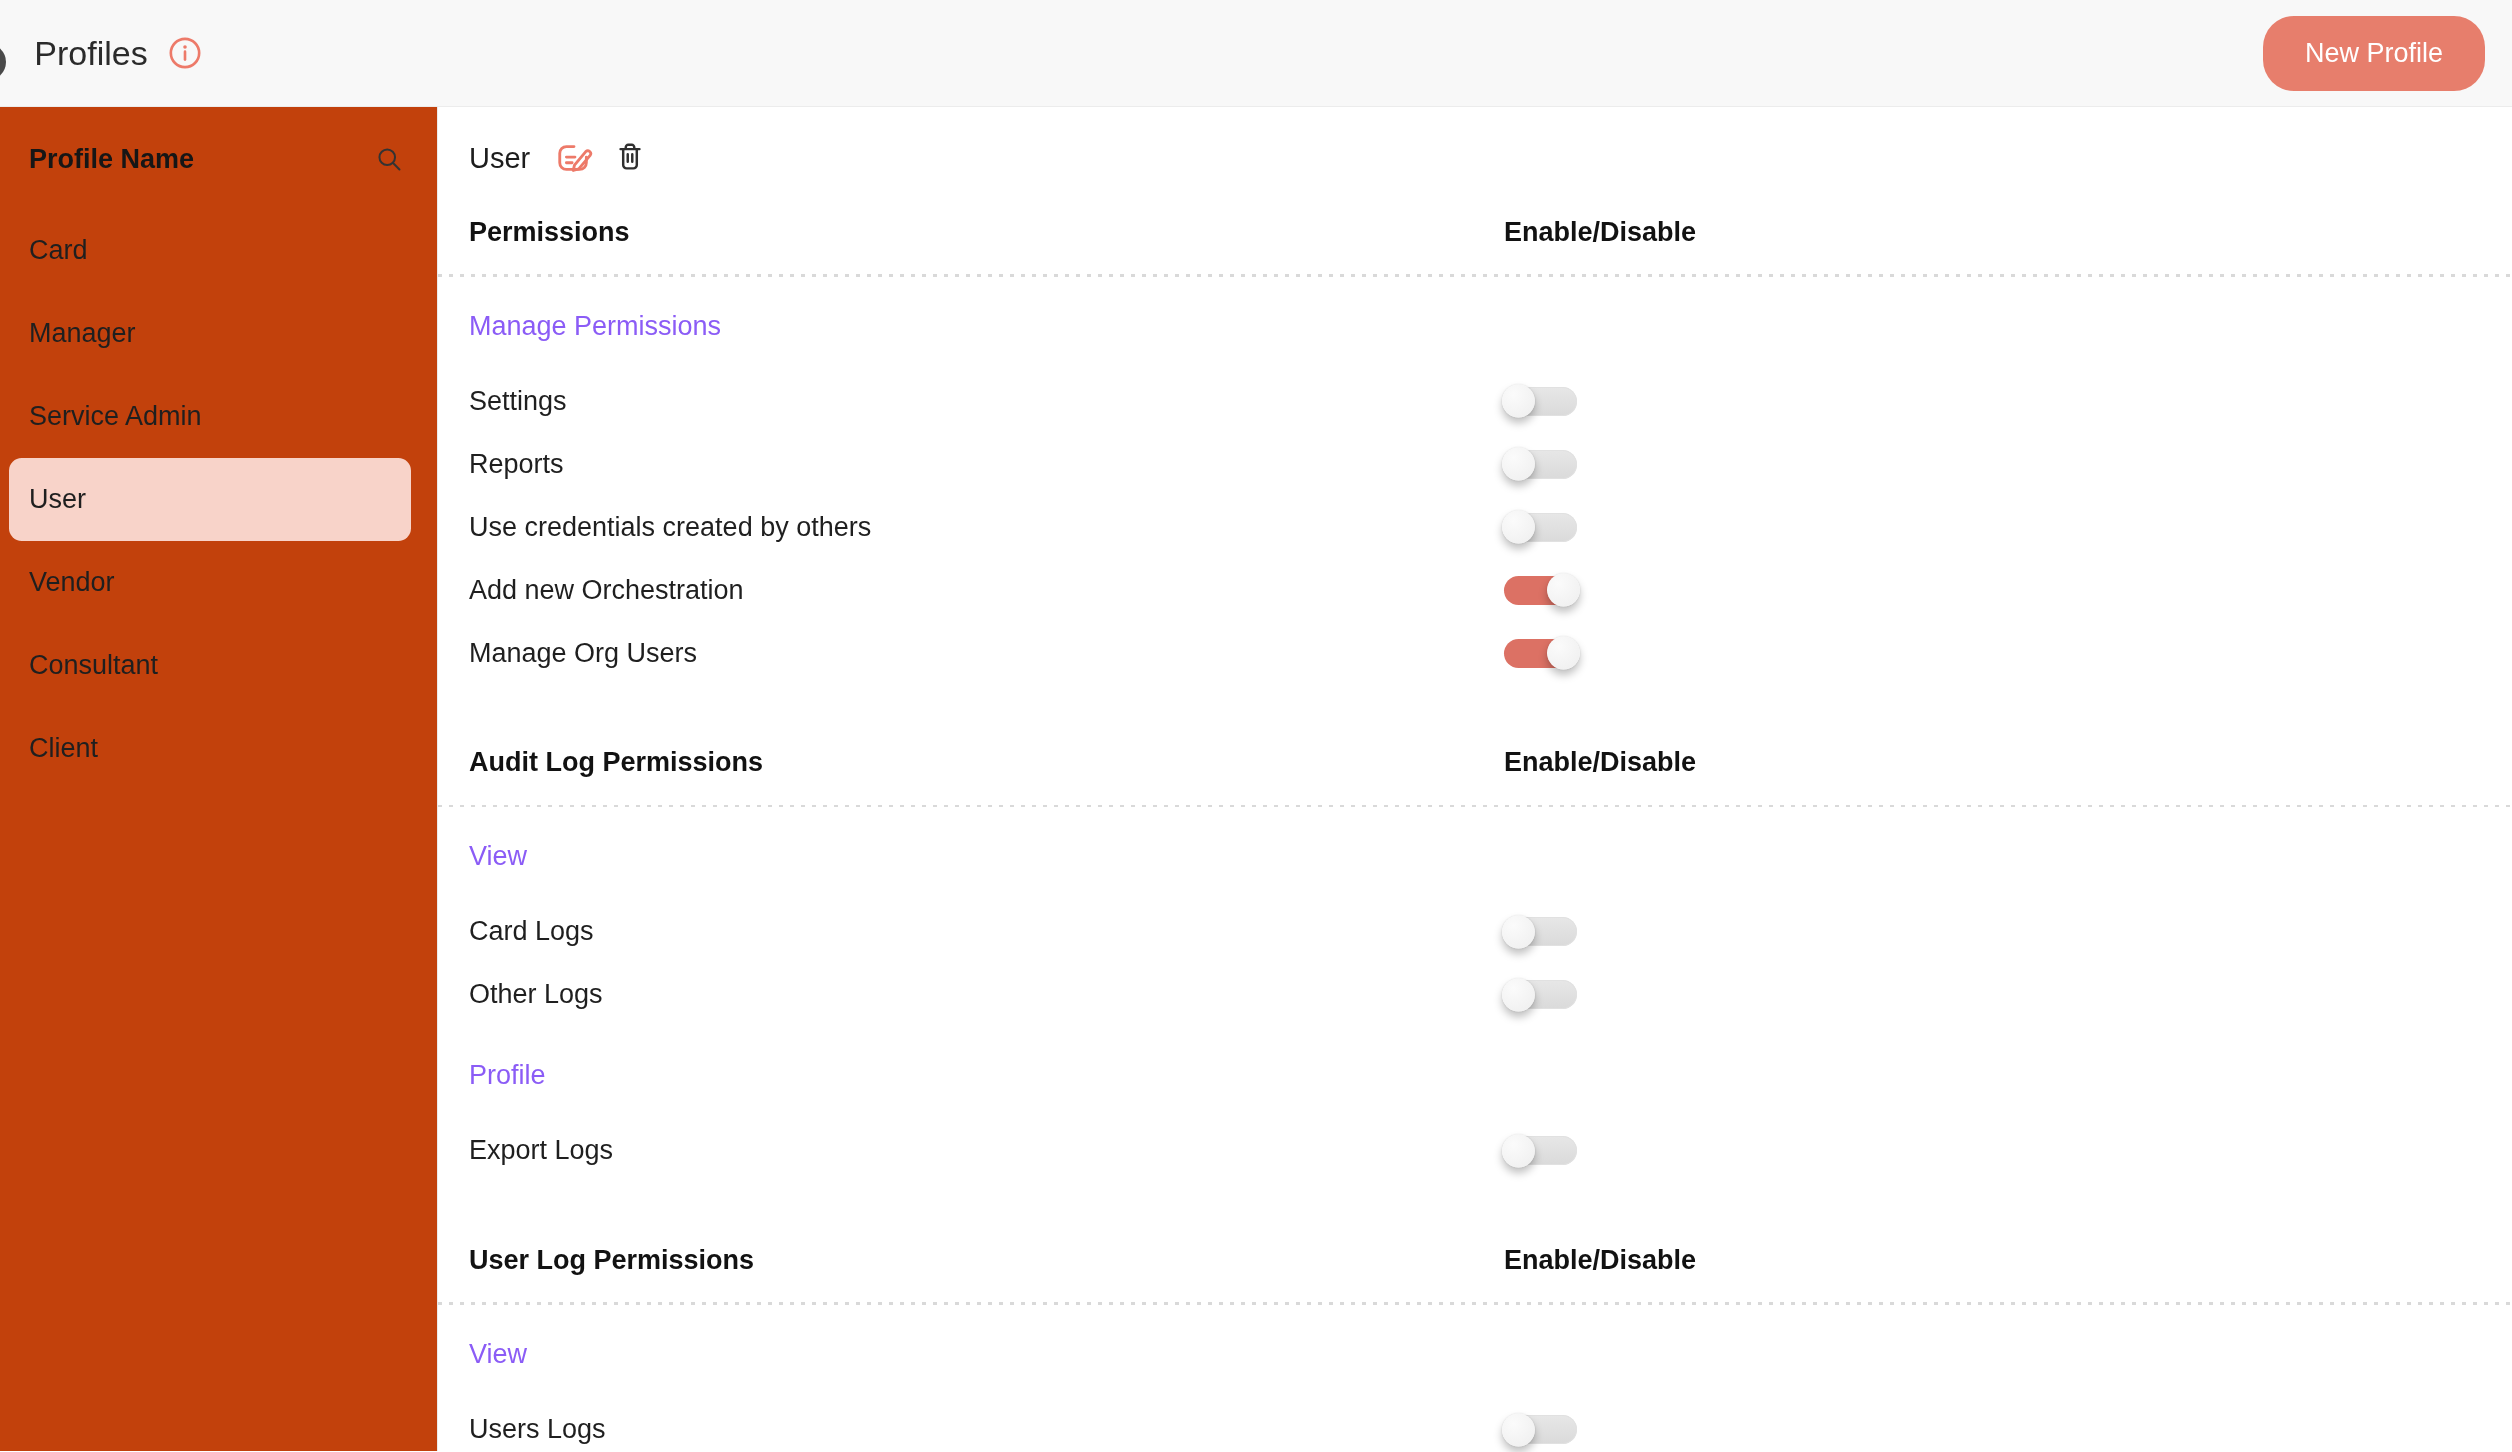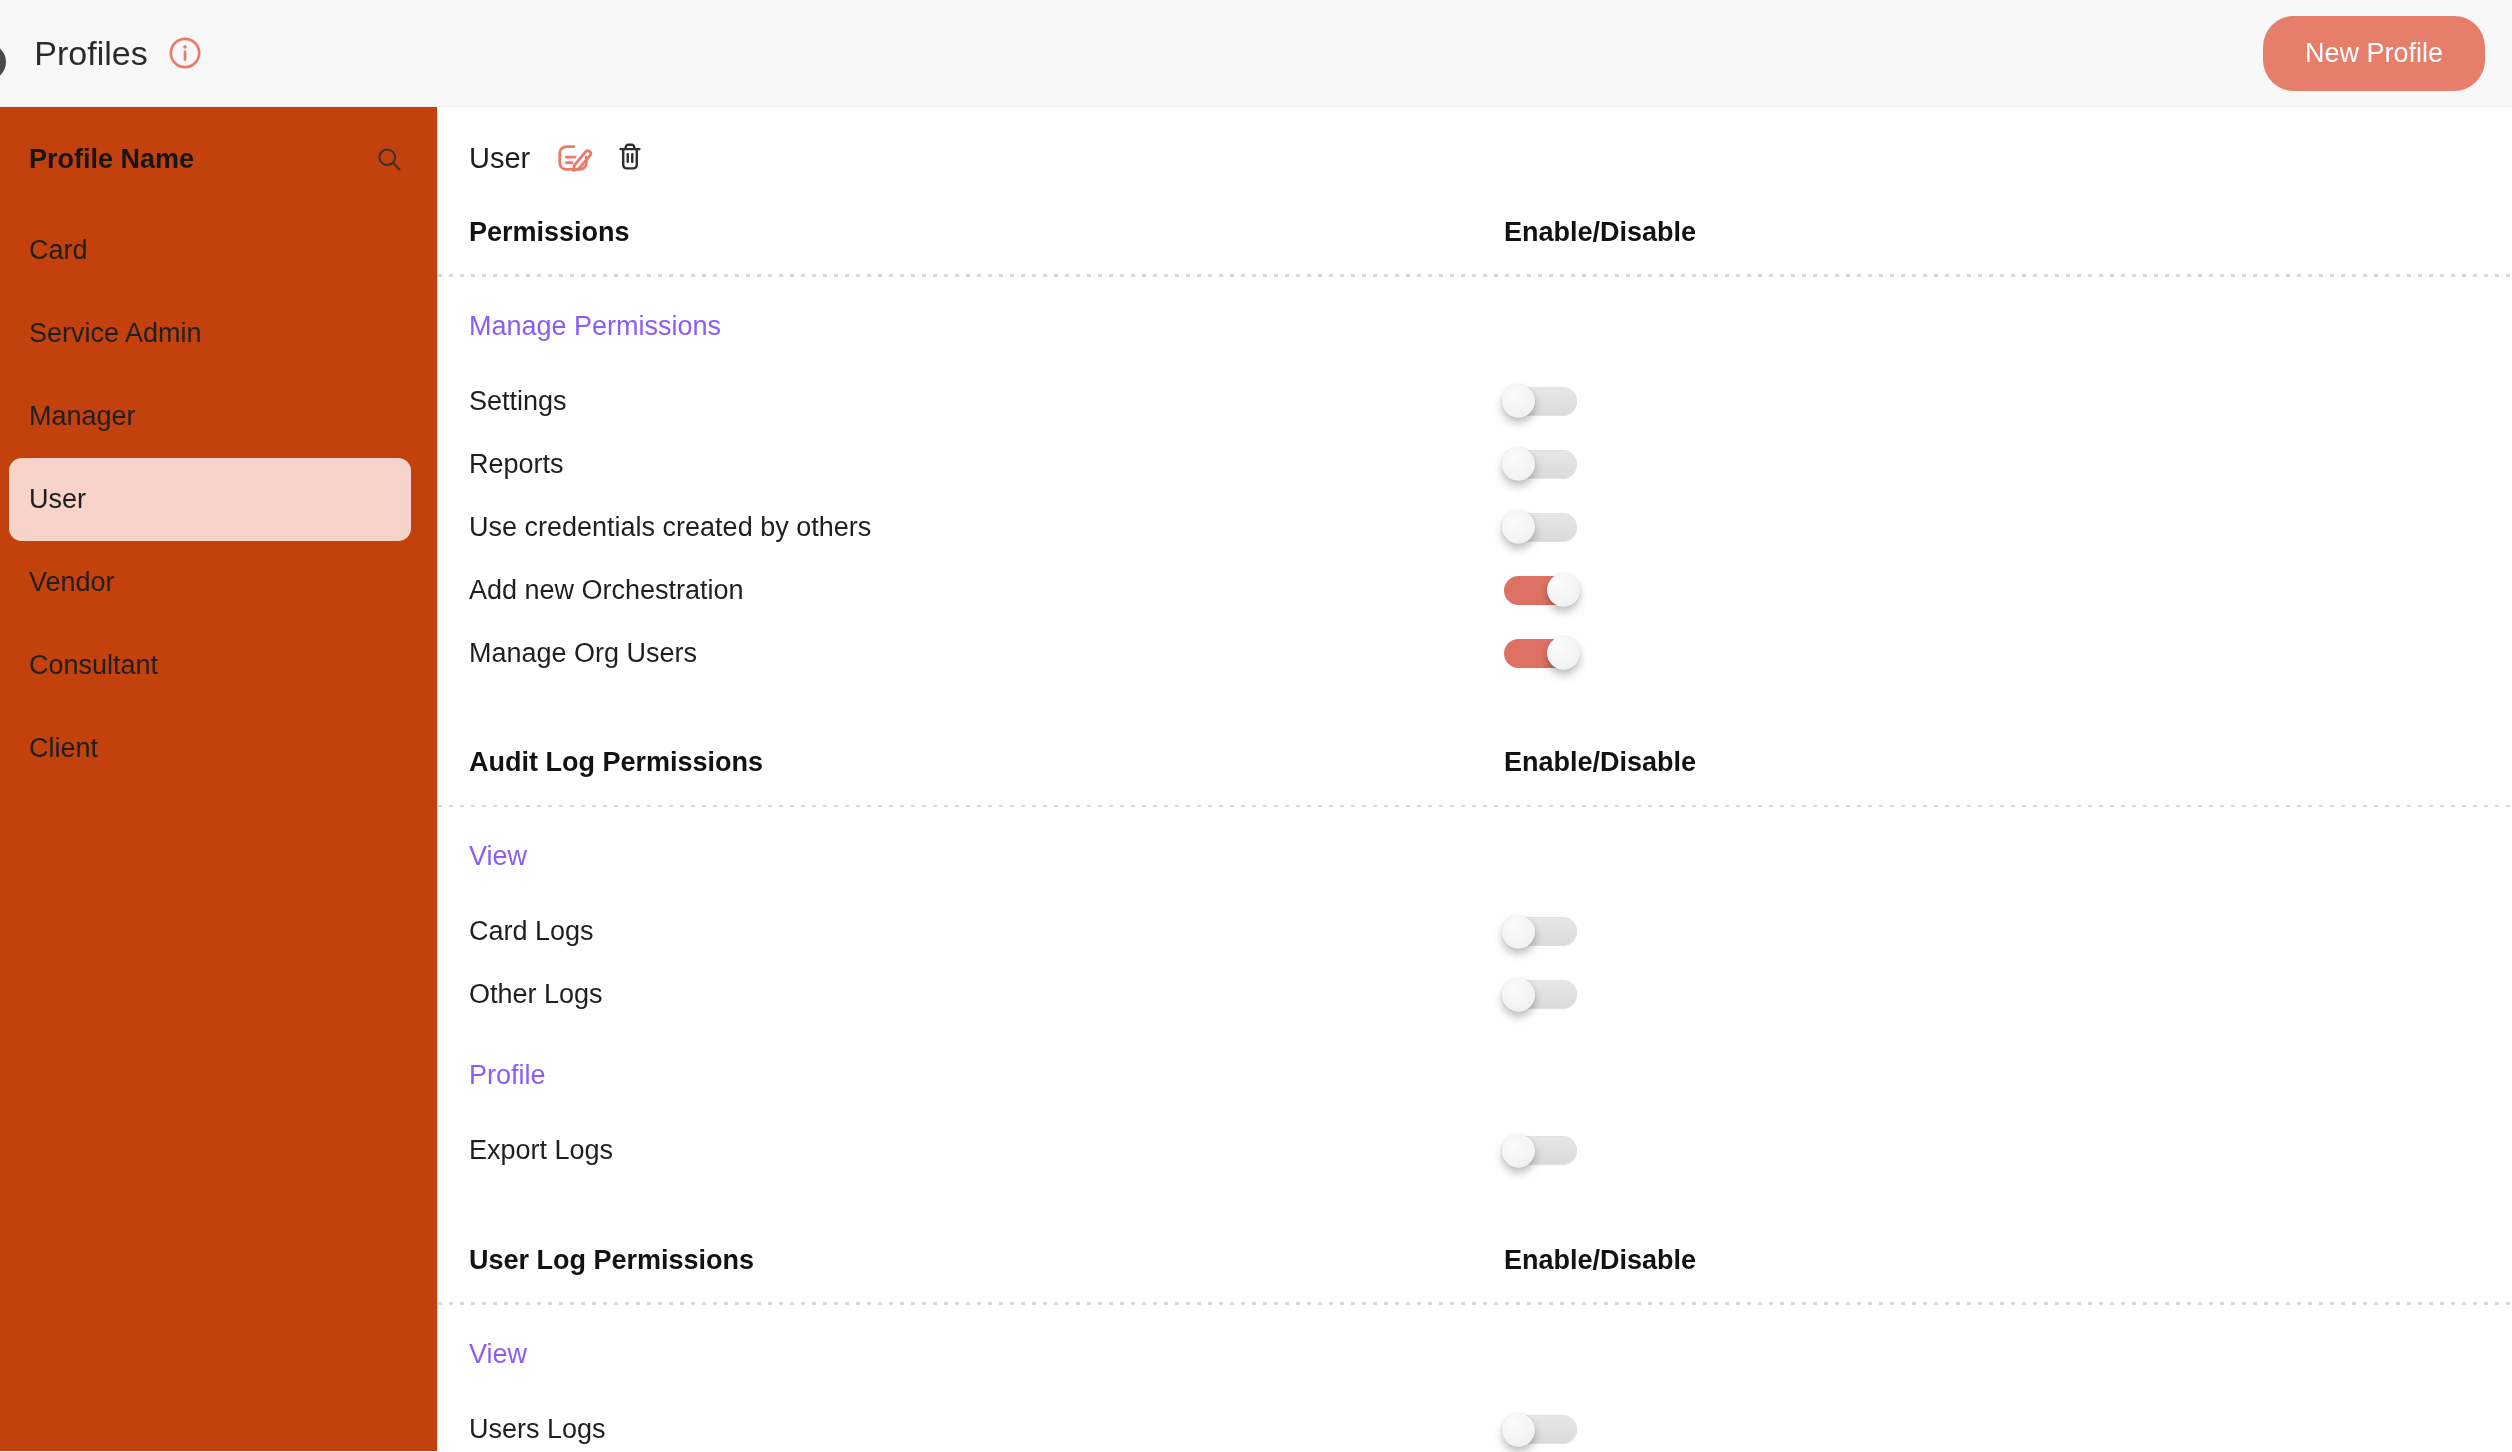--- a/index.html
+++ b/index.html
@@ -92,22 +92,22 @@
         <span>
           <svg width="29" height="29" viewBox="0 0 32 32" fill="none">
             <circle cx="13.5" cy="13.5" r="8.6" stroke="#333" stroke-width="2.2"></circle>
             <path d="M20.2 20.2 L27 27" stroke="#333" stroke-width="2.2" stroke-linecap="round"></path>
           </svg>
         </span>
       </button>
     </div>
     <nav class="side-list">
       <div class="side-item">Card</div>
+      <div class="side-item">Manager</div>
       <div class="side-item">Service Admin</div>
-      <div class="side-item">Manager</div>
       <div class="side-item selected">User</div>
       <div class="side-item">Vendor</div>
       <div class="side-item">Consultant</div>
       <div class="side-item">Client</div>
     </nav>
   </aside>
 
   <main class="main">
     <div class="title-row">
       <span class="profile-title">User</span>

